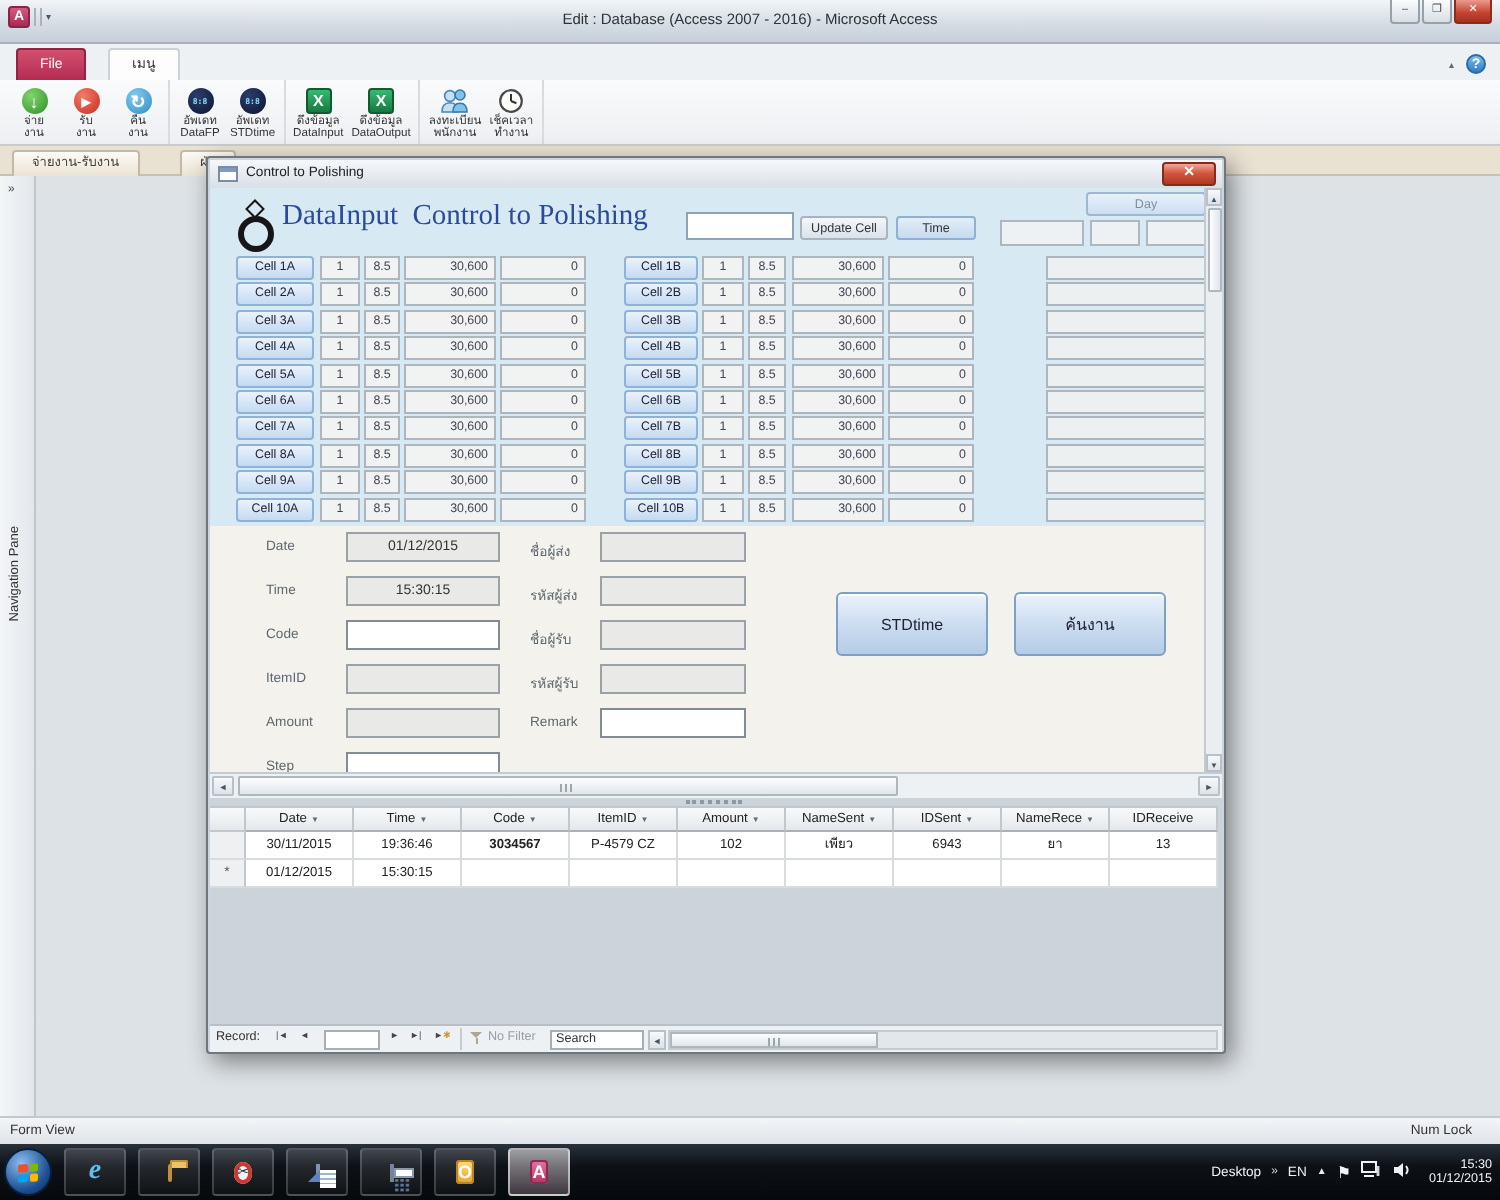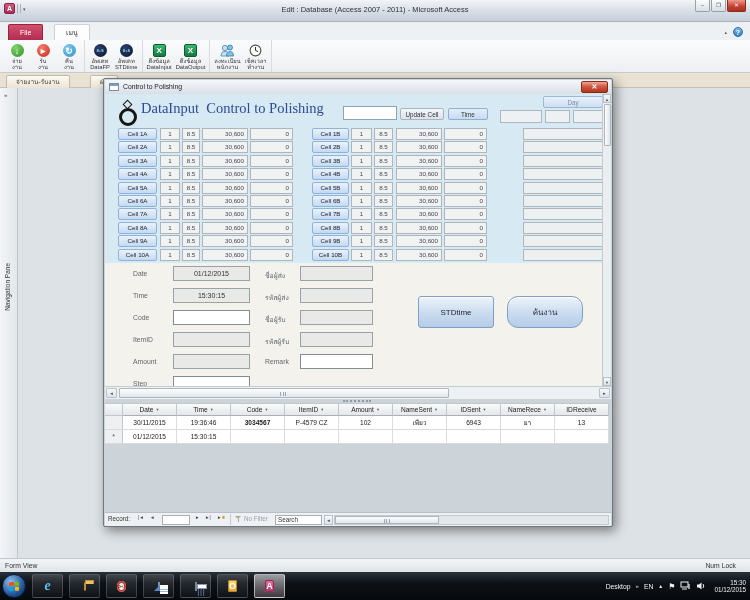--- a/index.html
+++ b/index.html
@@ -122,21 +122,21 @@
   .pb-btn{left:207px;width:37px}.pb-1{left:246px;width:21px}.pb-2{left:269px;width:19px}.pb-3{left:291px;width:46px}.pb-4{left:339px;width:43px}
   .px-f{left:418px;width:80px;background:#edf0f1}
 
   .sec-beige { position:absolute; left:0; top:169px; width:497px; height:123px; background:#f4f2ec; }
   .dlab { position:absolute; font-size:6.8px; color:#5d6870; }
   .dlab.l { left:28px; } .dlab.r { left:160px; }
   .dfield { position:absolute; height:15px; background:#e9e9e7; border:1px solid #9aa1a7; font-size:7px; text-align:center; line-height:13px; color:#333; }
   .dfield.l { left:68px; width:77px; } .dfield.r { left:195px; width:73px; }
   .dfield.white { background:#fff; border-color:#848c93; }
   .bigbtn { position:absolute; top:33px; width:76px; height:32px; background:linear-gradient(#ecf3fb,#c9dbef 55%,#b5cce8); border:1px solid #7fa0c6; border-radius:3px; font-size:8px; color:#223; display:flex; align-items:center; justify-content:center; box-shadow:inset 0 1px 0 #fff; }
-  .bb-refresh { left:313px; } .bb-search { left:402px;border-radius:11px; }
+  .bb-refresh { left:313px; } .bb-search { left:402px; }
 
   .vscroll { position:absolute; right:0; top:0; width:9px; height:292px; background:#eaeef1; border-left:1px solid #c3cad0; }
   .vs-a { position:absolute; left:0; width:8px; height:9px; font-size:4px; text-align:center; line-height:9px; color:#456; background:linear-gradient(#f7f9fa,#dde3e8); border:1px solid #b8c0c8; }
   .vs-u { top:0; } .vs-d { bottom:0; }
   .vs-thumb { position:absolute; left:0.5px; top:10px; width:7px; height:42px; background:linear-gradient(90deg,#fdfdfe,#dfe5ea); border:1px solid #aeb6be; border-radius:1px; }
   .hscroll { position:absolute; left:0; top:292px; width:506px; height:13px; background:#eef1f4; border-top:1px solid #c3cad0; }
   .hs-a { position:absolute; top:1px; width:11px; height:10px; font-size:4.5px; text-align:center; line-height:10px; color:#456; background:linear-gradient(#f7f9fa,#dde3e8); border:1px solid #b8c0c8; border-radius:1px; }
   .hs-l { left:1px; } .hs-r { right:1px; }
   .hs-thumb { position:absolute; left:14px; top:1px; width:330px; height:10px; background:linear-gradient(#fdfdfe,#e1e6eb); border:1px solid #aeb6be; border-radius:1px; }
   .hs-thumb::after { content:""; position:absolute; left:50%; top:2.5px; width:7px; height:4px; margin-left:-4px; background:repeating-linear-gradient(90deg,#9aa6b0 0 1px,transparent 1px 2.5px); }
@@ -176,21 +176,21 @@
 
 <div class="screen">
 
   <div class="titlebar">
     <div class="qat">
       <span class="appicon">A</span>
       <span class="qat-sep"></span>
       <span class="qat-sep"></span>
       <span class="qat-caret">▾</span>
     </div>
-    <div class="tb-title">Edit : Database (Access 2007 - 2011)  -  Microsoft Access</div>
+    <div class="tb-title">Edit : Database (Access 2007 - 2016)  -  Microsoft Access</div>
     <div class="winbtns">
       <span class="wb">–</span>
       <span class="wb">❐</span>
       <span class="wb close">✕</span>
     </div>
   </div>
 
   <div class="tabrow">
     <div class="rtab file">File</div>
     <div class="rtab menu">เมนู</div>

